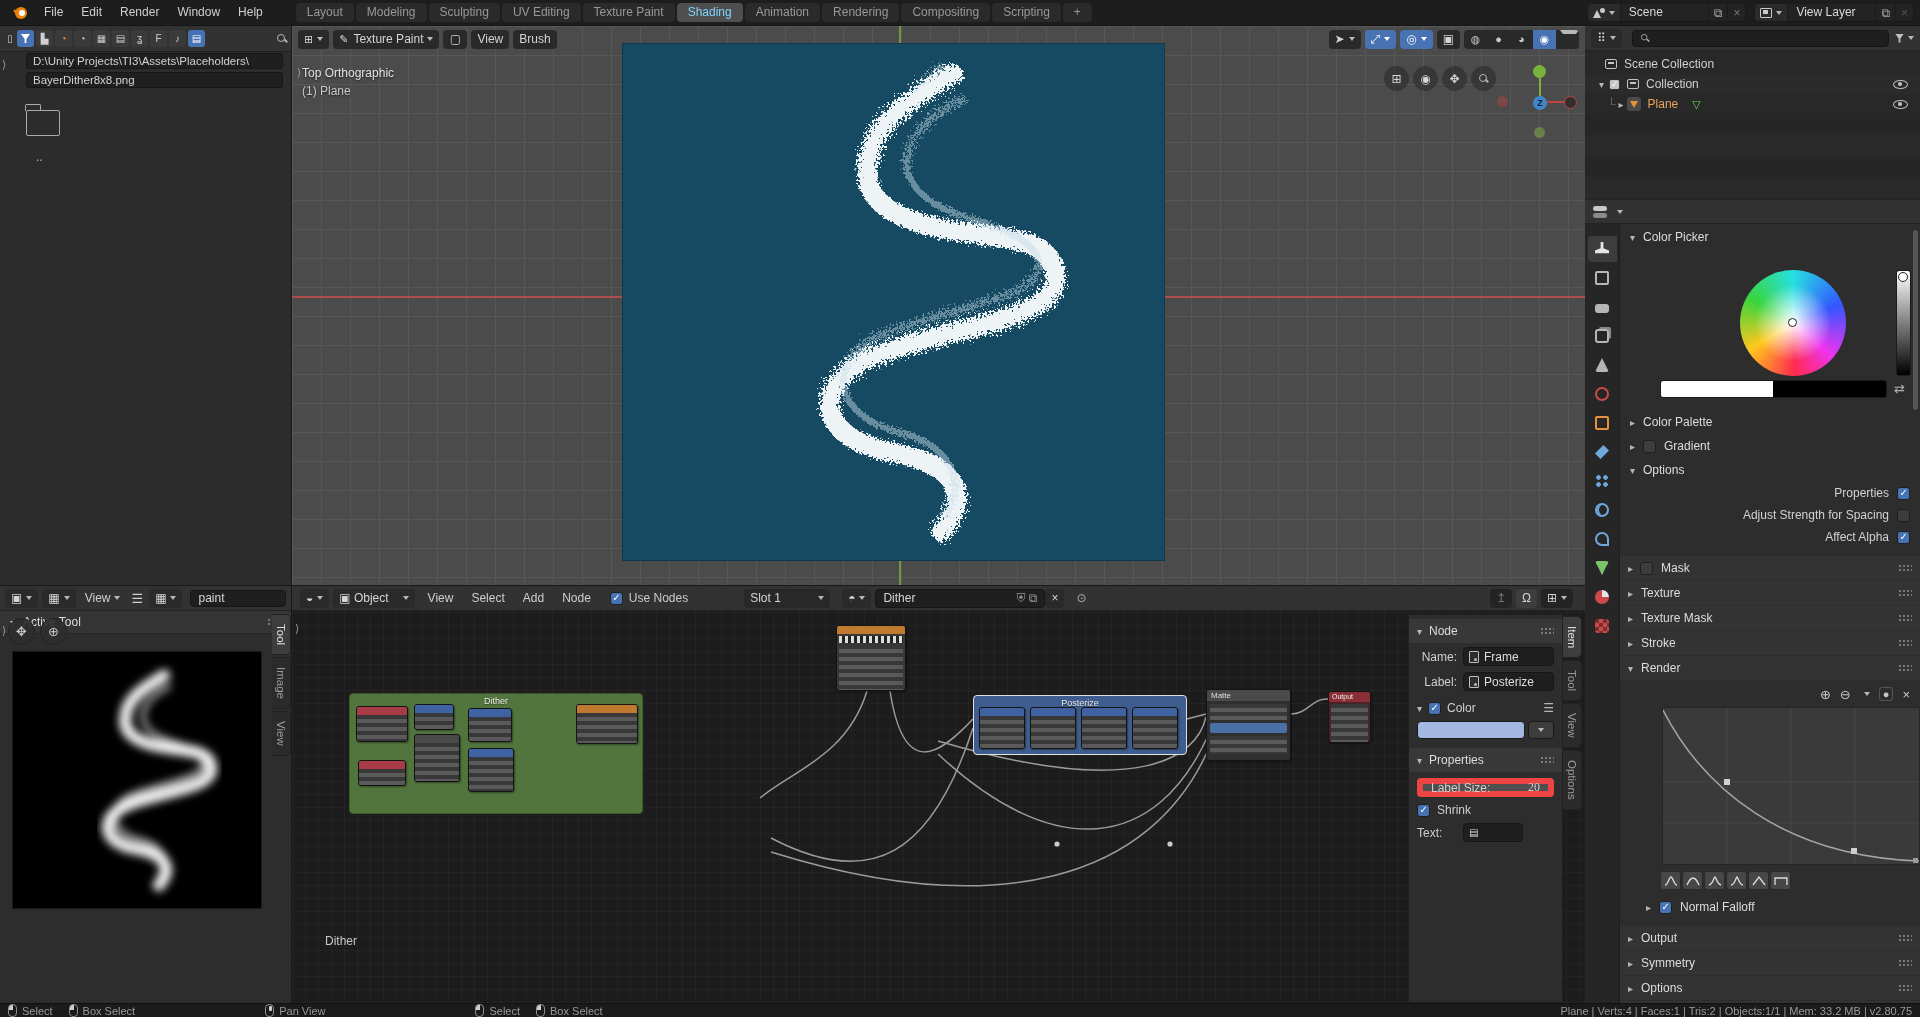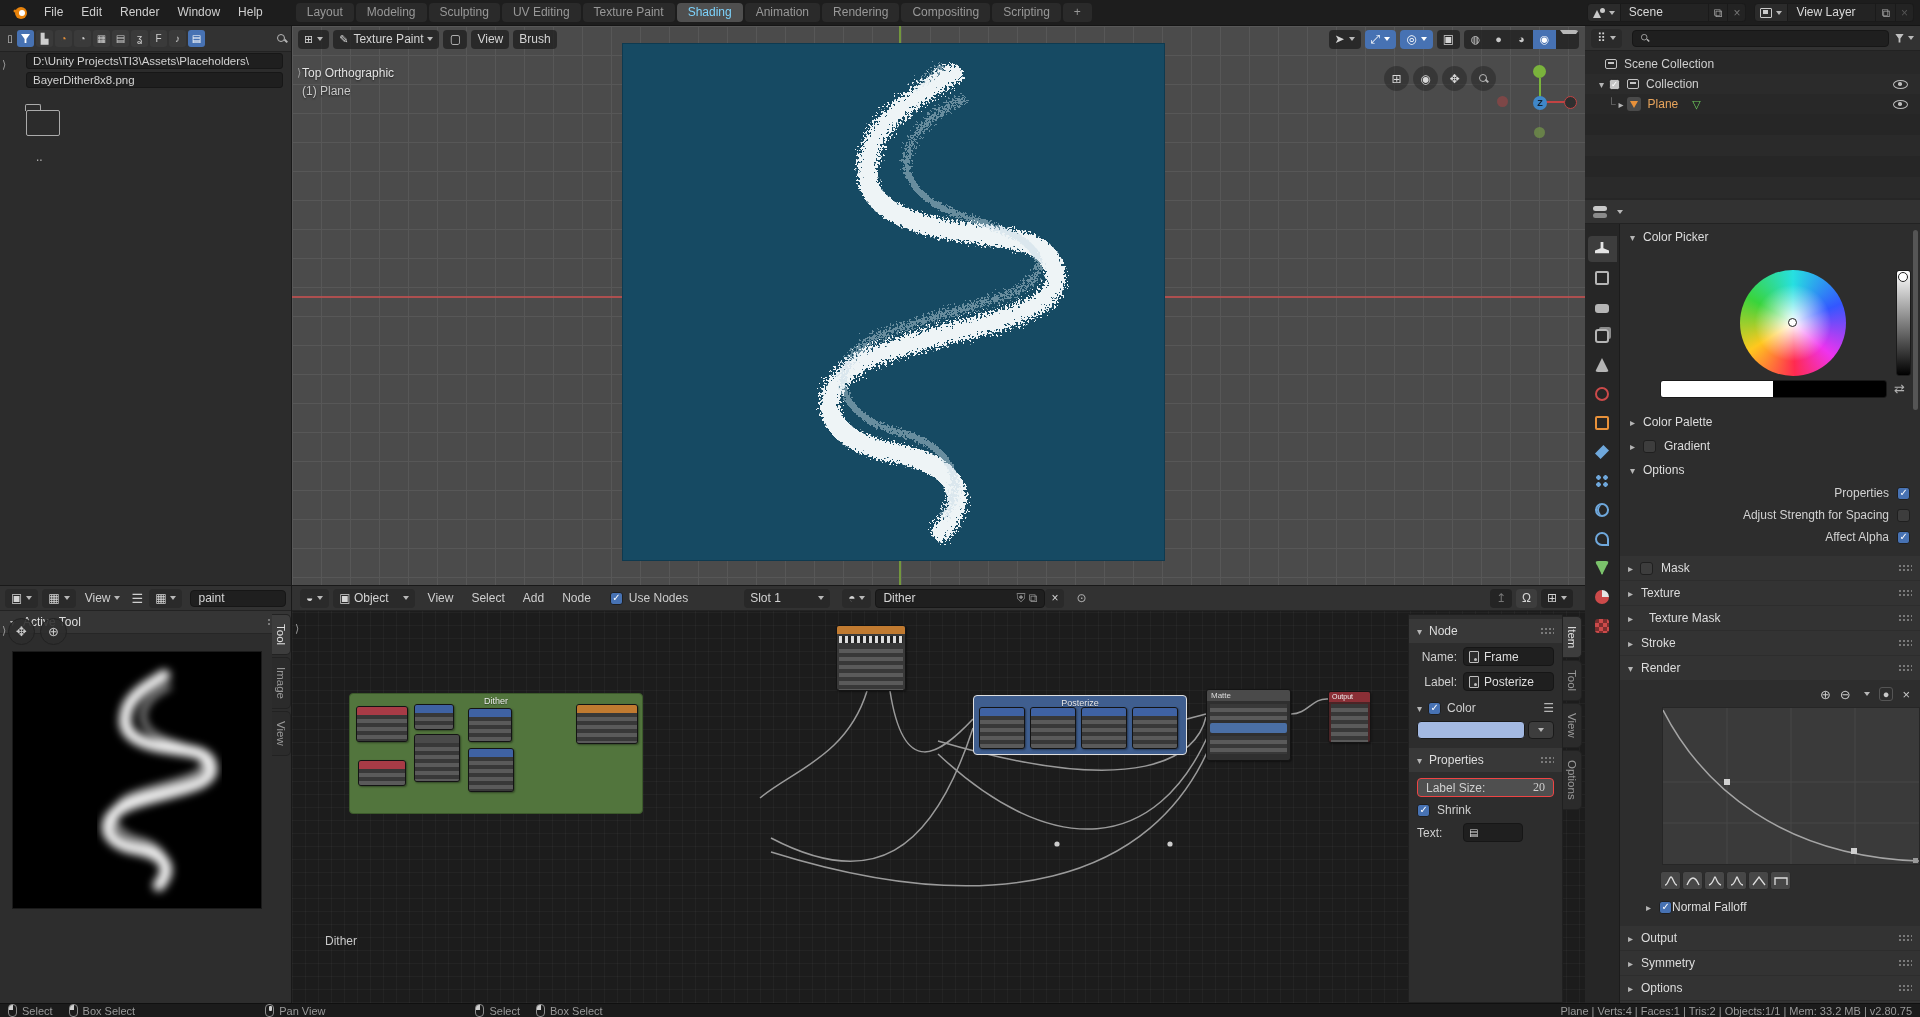--- a/index.html
+++ b/index.html
@@ -492,21 +492,21 @@
         <span style="width:26px; height:18px; margin-left:3px; background:#3d3d3d; border:1px solid #1a1a1a; border-radius:4px; display:flex; align-items:center; justify-content:center;">
             <span class="caret" style="margin:0;"></span>
           </span>
       </div>
       <div class="sect-hdr" style="background:#383838; margin-top:6px;">
         <span class="tri-d">▾</span>
           <span style="margin-left:7px;">Properties</span>
           <span class="dots"></span>
       </div>
       <div class="ne-row" style="margin-top:3px;">
-        <span style="flex:1; height:19px; background:#4f4f4f; border:1px solid #ef4444; border-radius:4px; display:flex; align-items:center; padding:0 8px;">
+        <span style="flex:1; height:19px; background:#4f4f4f; border:6px solid #ef4444; border-radius:4px; display:flex; align-items:center; padding:0 8px;">
           <span>Label Size:</span>
           <span style="margin-left:auto;font-family:Liberation Serif, serif;">20</span>
         </span>
       </div>
       <div class="ne-row">
         <span class="chk on"></span>
         <span style="margin-left:7px;">Shrink</span>
       </div>
       <div class="ne-row">
         <span style="width:40px; text-align:left; margin-right:6px;">Text:</span>
@@ -669,21 +669,21 @@
             <div class="sect-hdr">
               <span class="tri-r">▸</span>
 
               <span style="margin-left:8px;">Texture</span>
               <span class="dots"></span>
             </div>
 
             <div class="sect-hdr">
               <span class="tri-r">▸</span>
 
-              <span style="margin-left:16px;">Texture Mask</span>
+              <span style="margin-left:8px;">Texture Mask</span>
               <span class="dots"></span>
             </div>
 
             <div class="sect-hdr">
               <span class="tri-r">▸</span>
 
               <span style="margin-left:8px;">Stroke</span>
               <span class="dots"></span>
             </div>
           </div>
@@ -742,21 +742,21 @@
             </span>
           <span class="preset-btn">
               <svg width="14" height="10">
                 <path d="M1,9 L1,2 L13,2 L13,9" fill="none" stroke="#ddd" stroke-width="1.3"></path>
               </svg>
             </span>
         </div>
         <div style="display:flex; align-items:center; height:26px; padding:0 26px; color:#ddd; margin-top:4px;">
           <span class="tri-r">▸</span>
             <span class="chk on" style="margin-left:8px;"></span>
-            <span style="">Normal Falloff</span>
+            <span style="margin-left:8px;">Normal Falloff</span>
         </div>
         <div style="margin-top:6px;">
 
             <div class="sect-hdr">
               <span class="tri-r">▸</span>
               <span style="margin-left:8px;">Output</span>
               <span class="dots"></span>
             </div>
 
             <div class="sect-hdr">

